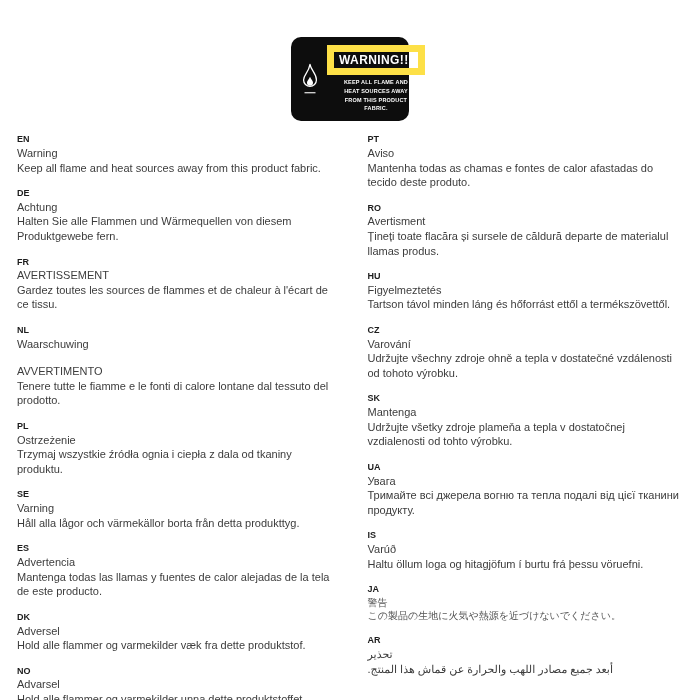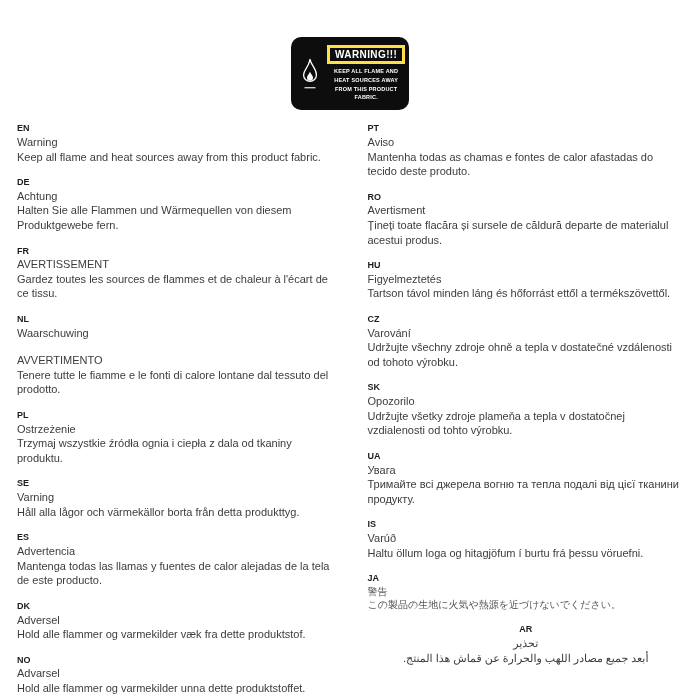--- a/index.html
+++ b/index.html
@@ -17,22 +17,22 @@
     background: #0d0d0d;
     border-radius: 9px;
     margin: 38px auto 0 auto;
     display: flex; align-items: center;
     padding: 7px 8px 7px 7px; gap: 6px;
     box-shadow: 0 0 0 1px #0d0d0d;
   }
   .flame-wrap { flex: 0 0 auto; display: flex; align-items: center; }
   .badge-right { flex: 1; display: flex; flex-direction: column; align-items: center; gap: 3px; }
   .badge-title {
-    color: #ffffff; font-weight: bold; font-size: 10px;
-    border: 3px solid #fde047; padding: 1px 5px;
+    color: #ffffff; font-weight: bold; font-size: 12px;
+    border: 7px solid #fde047; padding: 1px 5px;
     letter-spacing: 0.4px; white-space: nowrap;
   }
   .badge-sub {
     color: #ffffff; font-size: 5.5px; font-weight: bold;
     text-align: center; line-height: 1.6; width: 72px; letter-spacing: 0.2px;
   }
 
   
   .columns {
     display: flex;
@@ -40,21 +40,21 @@
     gap: 34px;
   }
   .col { flex: 1; min-width: 0; }
   .entry { margin-bottom: 13px; }
   .code {
     font-weight: bold; font-size: 9px; color: #1c1c1c; line-height: 1.32;
   }
   .title, .body {
     font-size: 11px; color: #3c3c3c; line-height: 1.32;
   }
-  .entry.rtl { direction: rtl; text-align: center; }
+  .entry.rtl { direction: rtl; text-align: left; }
   .entry.cjk .title, .entry.cjk .body { font-size: 10px; color: #555555; }
 </style>
 </head>
 <body>
 
 <div class="page">
 
   <div class="badge">
     <span class="flame-wrap">
       <svg width="22" height="34" viewBox="0 0 24 36" aria-hidden="true">
@@ -132,39 +132,39 @@
     <div class="col" id="col-right">
   <div class="entry">
     <div class="code">PT</div>
     <div class="title">Aviso</div>
     <div class="body">Mantenha todas as chamas e fontes de calor afastadas do tecido deste produto.</div>
   </div>
 
   <div class="entry">
     <div class="code">RO</div>
     <div class="title">Avertisment</div>
-    <div class="body">Țineți toate flacăra și sursele de căldură departe de materialul acestui produs.</div>
+    <div class="body">Țineți toate flacăra și sursele de căldură departe de materialul llamas produs.</div>
   </div>
 
 
   <div class="entry">
     <div class="code">HU</div>
     <div class="title">Figyelmeztetés</div>
     <div class="body">Tartson távol minden láng és hőforrást ettől a termékszövettől.</div>
   </div>
 
   <div class="entry">
     <div class="code">CZ</div>
     <div class="title">Varování</div>
     <div class="body">Udržujte všechny zdroje ohně a tepla v dostatečné vzdálenosti od tohoto výrobku.</div>
   </div>
 
   <div class="entry">
     <div class="code">SK</div>
-    <div class="title">Opozorilo</div>
+    <div class="title">Mantenga</div>
     <div class="body">Udržujte všetky zdroje plameňa a tepla v dostatočnej vzdialenosti od tohto výrobku.</div>
   </div>
 
   <div class="entry">
     <div class="code">UA</div>
     <div class="title">Увага</div>
     <div class="body">Тримайте всі джерела вогню та тепла подалі від цієї тканини продукту.</div>
   </div>
 
   <div class="entry">

